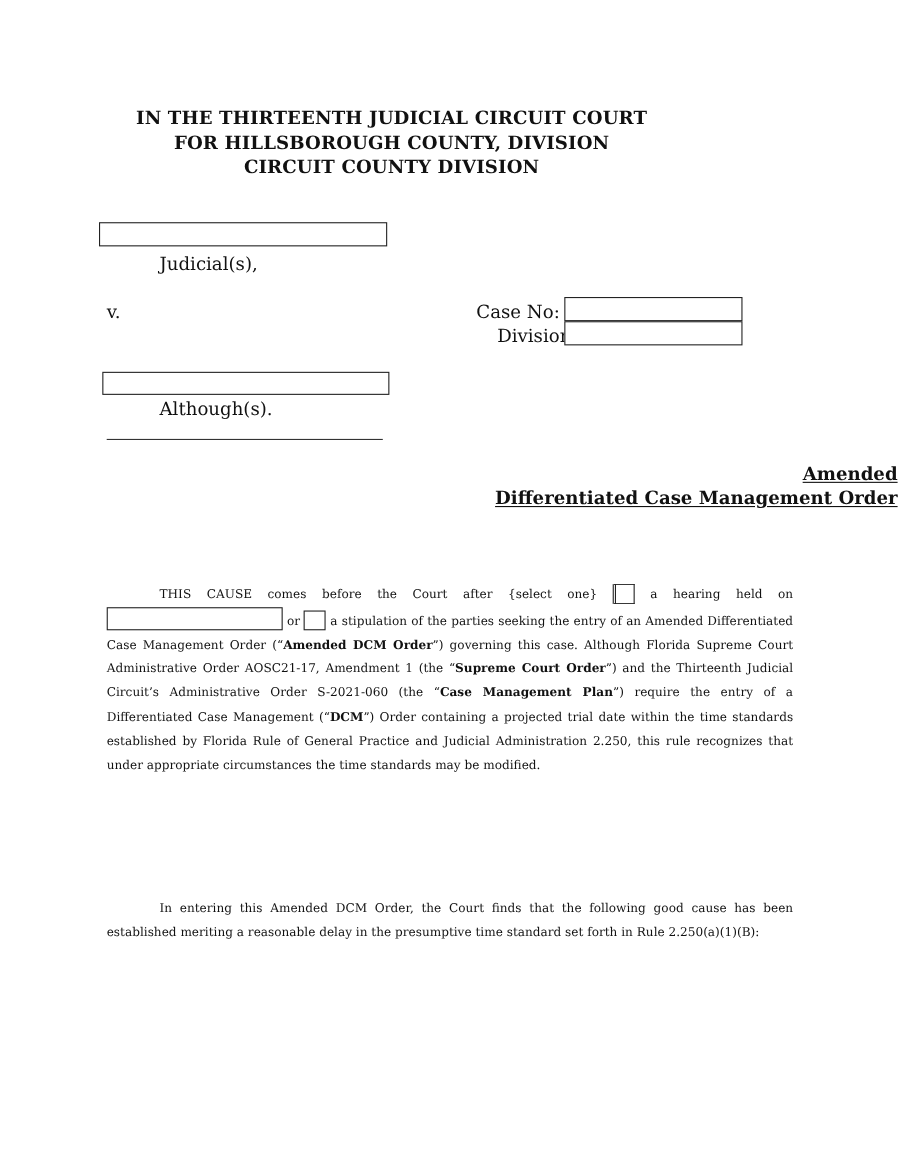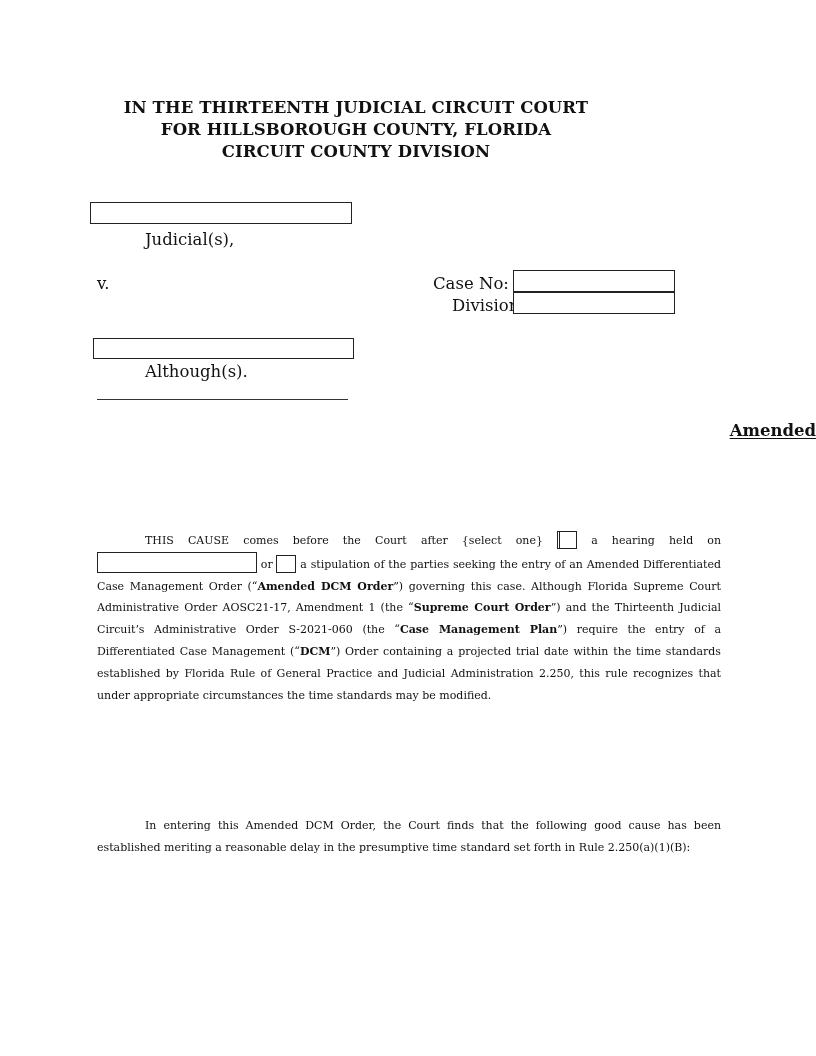--- a/index.html
+++ b/index.html
@@ -21,21 +21,21 @@
                   box-sizing: border-box; background: #fff; }
     .date-box { width: 160px; height: 21px; }
     .check-box { width: 20px; height: 18px; }
     .check-box.first { border-left: 3px double #222; }
   </style>
 </head>
 <body>
 
 <div class="abs court-header">
   <div>IN THE THIRTEENTH JUDICIAL CIRCUIT COURT</div>
-  <div>FOR HILLSBOROUGH COUNTY, FLORIDA</div>
+  <div>FOR HILLSBOROUGH COUNTY, DIVISION</div>
   <div>CIRCUIT COUNTY DIVISION</div>
 </div>
 
 <div class="field-box" style="left:90px; top:202px; width:262px; height:22px;">
   <span></span>
 </div>
 <div class="abs label" style="left:145px; top:229px;">Judicial(s),</div>
 
 <div class="abs label" style="left:97px; top:273px;">v.</div>
 
@@ -50,20 +50,21 @@
 
 <div class="field-box" style="left:93px; top:338px; width:261px; height:21px;">
   <span></span>
 </div>
 <div class="abs label" style="left:145px; top:361px;">Although(s).</div>
 
 <div class="divider"></div>
 
 <div class="abs title-block">
   <div><span>Amended</span></div>
+  <div><span>Differentiated Case Management Order</span></div>
   <div style="height:22px;"></div>
 </div>
 
 <div class="para" style="top:530px;">
   <span>THIS CAUSE comes before the Court after {select one}</span>
   <span class="inline-box check-box first"></span>
   <span>a hearing held on</span>
   <span class="inline-box date-box"></span>
   <span>or</span>
   <span class="inline-box check-box"></span>

